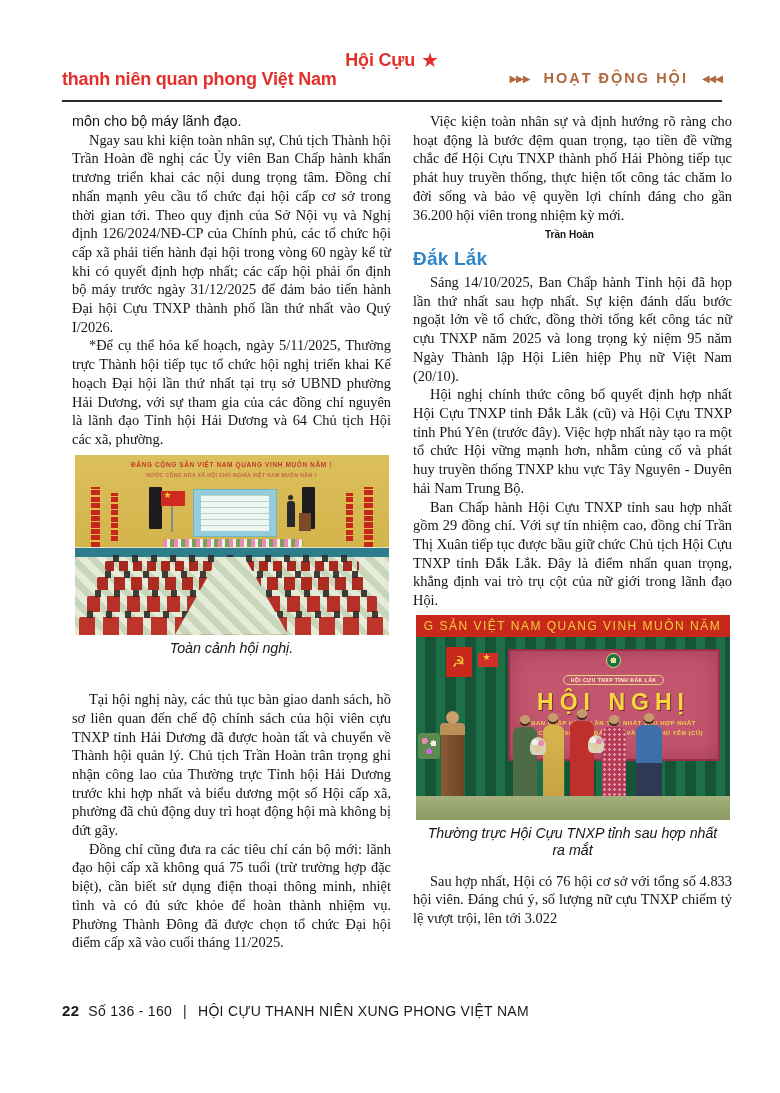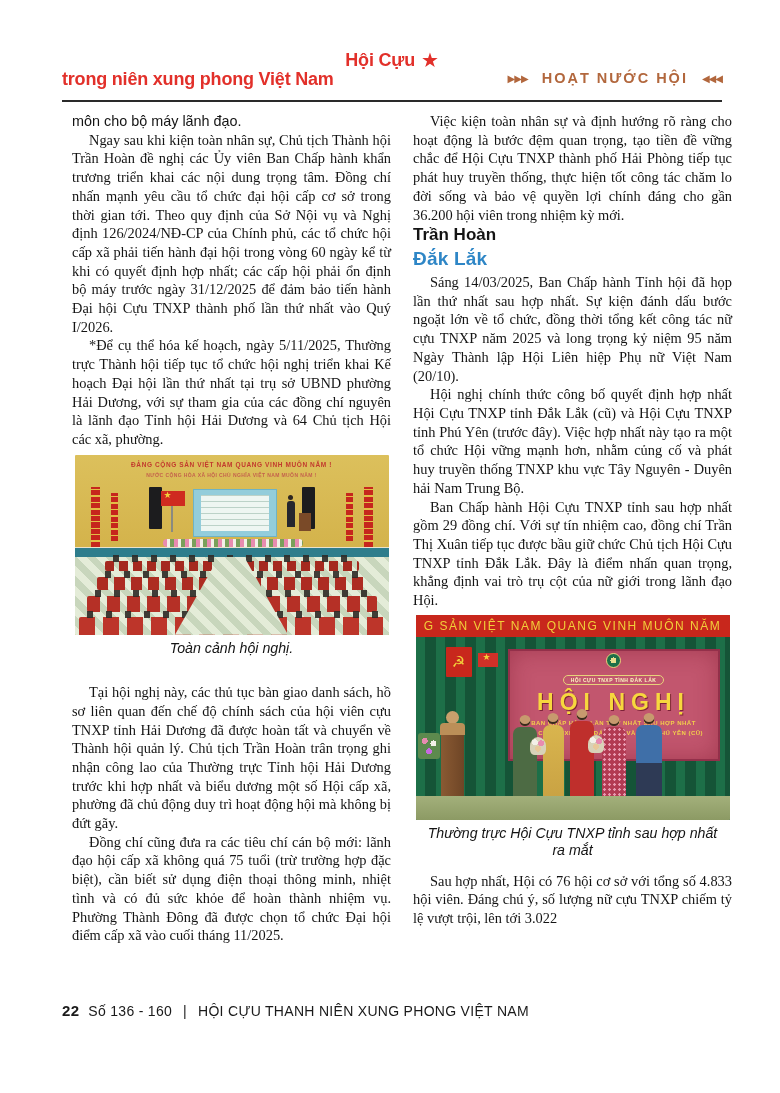--- a/index.html
+++ b/index.html
@@ -22,25 +22,25 @@
   }
   .section-arrows { font-size:10px; letter-spacing:-1px; }
   .section-name { font-size:14.5px; letter-spacing:2px; }
   .header-rule { position:absolute; top:100px; left:62px; right:58px; border-top:2px solid #2a2a2a; }
 
   
   .columns { position:absolute; top:112px; left:72px; width:660px; display:flex; gap:22px; }
   .col { width:319px; }
   .col p { margin:0; text-align:justify; font-size:14.4px; line-height:18.7px; }
   .col p.indent { text-indent:17px;font-family:Liberation Serif, serif; }
-  .byline { text-align:left; font-weight:bold; font-size:17px; line-height:20px; padding-right:6px; margin:1px 0 2px; }
+  .byline { text-align:center; font-weight:bold; font-size:10px; line-height:20px; padding-right:6px; margin:1px 0 2px; }
   .heading-blue { color:#2e86c6; font-weight:800; font-size:19px; letter-spacing:0.2px; margin:3px 0 3px; line-height:1.15; }
 
   .caption { text-align:center; font-style:italic; font-size:14.2px; line-height:17.5px; margin:5px 6px 0; }
-  .caption.gap-after { margin-bottom:26px; }
+  .caption.gap-after { margin-bottom:33px; }
   .caption2 { margin-bottom:12px; }
 
   
   .photo { position:relative; overflow:hidden; border-radius:1px; }
   .photo1 { width:314px; height:180px; margin:6px auto 0;
     background:linear-gradient(#dcc05c 0%, #d3b24a 55%, #c9a83f 100%); }
   .p1-banner1 { position:absolute; top:6px; left:0; right:0; text-align:center;
     font-size:6.5px; font-weight:bold; color:#c23a2e; letter-spacing:0.6px; white-space:nowrap; }
   .p1-banner2 { position:absolute; top:17px; left:0; right:0; text-align:center;
     font-size:5px; font-weight:bold; color:#c0524a; letter-spacing:0.4px; white-space:nowrap; opacity:0.85; }
@@ -138,25 +138,25 @@
 <body>
 
 <div class="page">
 
   <div class="header">
     <div class="logo">
       <div class="logo-line1">
         <span>Hội Cựu</span>
         <span class="logo-star">★</span>
       </div>
-      <div class="logo-line2">trong niên xung phong Việt Nam</div>
+      <div class="logo-line2">thanh niên quan phong Việt Nam</div>
     </div>
     <div class="section-tab">
       <span class="section-arrows">▶▶▶</span>
-      <span class="section-name">HOẠT NƯỚC HỘI</span>
+      <span class="section-name">HOẠT ĐỘNG HỘI</span>
       <span class="section-arrows">◀◀◀</span>
     </div>
   </div>
   <div class="header-rule"></div>
 
   <div class="columns">
 
     <div class="col">
       <p>môn cho bộ máy lãnh đạo.</p>
       <p class="indent">Ngay sau khi kiện toàn nhân sự, Chủ tịch Thành hội Trần Hoàn đề nghị các Ủy viên Ban Chấp hành khẩn trương triển khai các nội dung trọng tâm. Đồng chí nhấn mạnh yêu cầu tổ chức đại hội cấp cơ sở trong thời gian tới. Theo quy định của Sở Nội vụ và Nghị định 126/2024/NĐ-CP của Chính phủ, các tổ chức hội cấp xã phải tiến hành đại hội trong vòng 60 ngày kể từ khi có quyết định hợp nhất; các cấp hội phải ổn định bộ máy trước ngày 31/12/2025 để đảm bảo tiến hành Đại hội Cựu TNXP thành phố lần thứ nhất vào Quý I/2026.</p>
@@ -190,21 +190,21 @@
       <div class="caption gap-after">Toàn cảnh hội nghị.</div>
 
       <p class="indent">Tại hội nghị này, các thủ tục bàn giao danh sách, hồ sơ liên quan đến chế độ chính sách của hội viên cựu TNXP tỉnh Hải Dương đã được hoàn tất và chuyển về Thành hội quản lý. Chủ tịch Trần Hoàn trân trọng ghi nhận công lao của Thường trực Tỉnh hội Hải Dương trước khi hợp nhất và biểu dương một số Hội cấp xã, phường đã chủ động duy trì hoạt động hội mà không bị đứt gãy.</p>
       <p class="indent">Đồng chí cũng đưa ra các tiêu chí cán bộ mới: lãnh đạo hội cấp xã không quá 75 tuổi (trừ trường hợp đặc biệt), cần biết sử dụng điện thoại thông minh, nhiệt tình và có đủ sức khỏe để hoàn thành nhiệm vụ. Phường Thành Đông đã được chọn tổ chức Đại hội điểm cấp xã vào cuối tháng 11/2025.</p>
     </div>
 
     <div class="col">
       <p class="indent">Việc kiện toàn nhân sự và định hướng rõ ràng cho hoạt động là bước đệm quan trọng, tạo tiền đề vững chắc để Hội Cựu TNXP thành phố Hải Phòng tiếp tục phát huy truyền thống, thực hiện tốt công tác chăm lo đời sống và bảo vệ quyền lợi chính đáng cho gần 36.200 hội viên trong nhiệm kỳ mới.</p>
       <div class="byline">Trần Hoàn</div>
       <div class="heading-blue">Đắk Lắk</div>
-      <p class="indent">Sáng 14/03/2025, Ban Chấp hành Tỉnh hội đã họp lần thứ nhất sau hợp nhất. Sự kiện đánh dấu bước ngoặt lớn về tổ chức, đồng thời tổng kết công tác nữ cựu TNXP năm 2025 và long trọng kỷ niệm 95 năm Ngày Thành lập Hội Liên hiệp Phụ nữ Việt Nam (20/10).</p>
+      <p class="indent">Sáng 14/10/2025, Ban Chấp hành Tỉnh hội đã họp lần thứ nhất sau hợp nhất. Sự kiện đánh dấu bước ngoặt lớn về tổ chức, đồng thời tổng kết công tác nữ cựu TNXP năm 2025 và long trọng kỷ niệm 95 năm Ngày Thành lập Hội Liên hiệp Phụ nữ Việt Nam (20/10).</p>
       <p class="indent">Hội nghị chính thức công bố quyết định hợp nhất Hội Cựu TNXP tỉnh Đắk Lắk (cũ) và Hội Cựu TNXP tỉnh Phú Yên (trước đây). Việc hợp nhất này tạo ra một tổ chức Hội vững mạnh hơn, nhằm củng cố và phát huy truyền thống TNXP khu vực Tây Nguyên - Duyên hải Nam Trung Bộ.</p>
       <p class="indent">Ban Chấp hành Hội Cựu TNXP tỉnh sau hợp nhất gồm 29 đồng chí. Với sự tín nhiệm cao, đồng chí Trần Thị Xuân tiếp tục được bầu giữ chức Chủ tịch Hội Cựu TNXP tỉnh Đắk Lắk. Đây là điểm nhấn quan trọng, khẳng định vai trò trụ cột của nữ giới trong lãnh đạo Hội.</p>
 
       <div class="photo photo2">
         <div class="p2-curtain"></div>
         <div class="p2-banner">
           <span>G SẢN VIỆT NAM QUANG VINH MUÔN NĂM</span>
         </div>
         <div class="p2-hs-panel">
           <span>☭</span>

